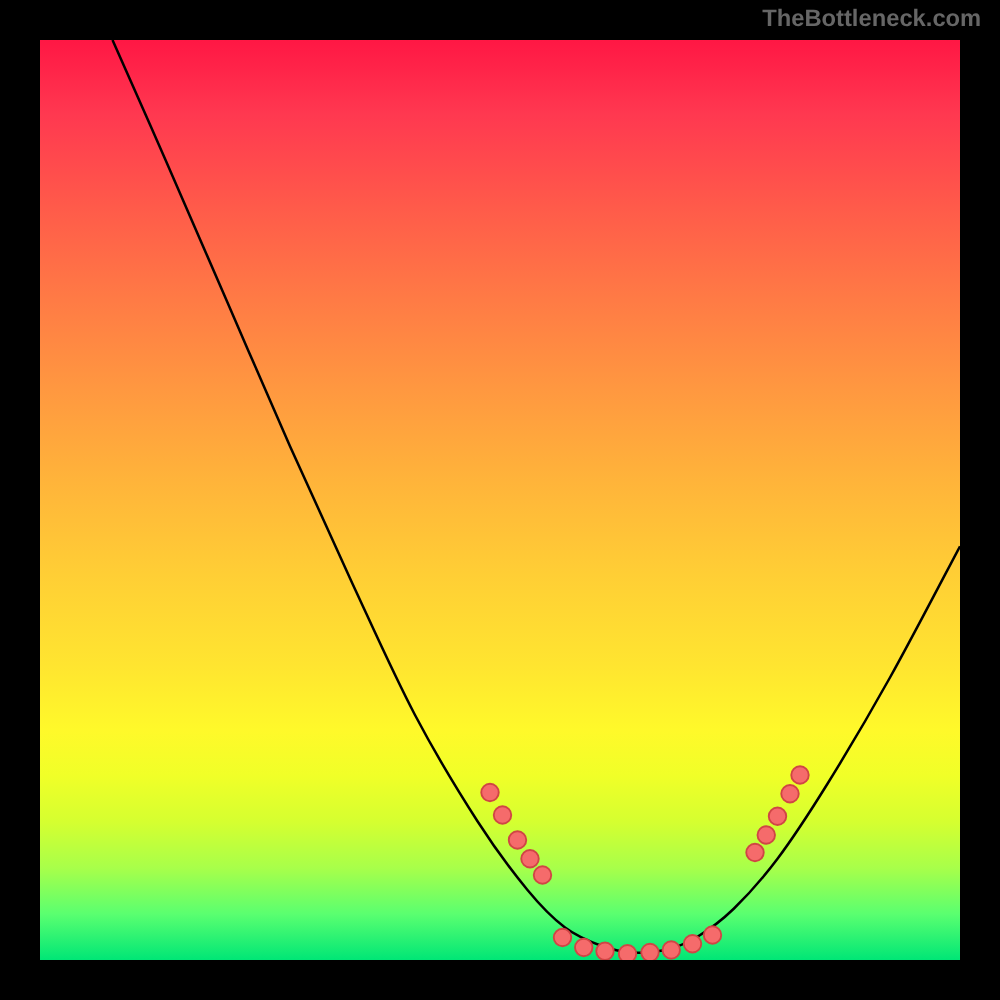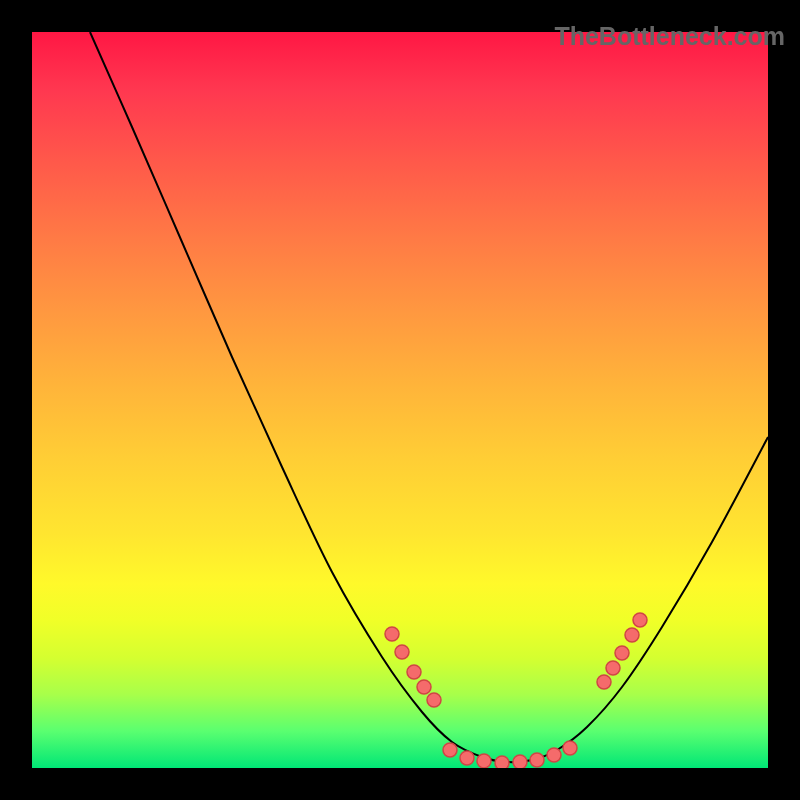--- a/index.html
+++ b/index.html
@@ -9,25 +9,25 @@
     }
     body {
       width: 800px;
       height: 800px;
       background: #000;
       position: relative;
       overflow: hidden;
     }
     .watermark {
       position: absolute;
-      top: 22px;
+      top: 5px;
       right: 15px;
       color: #666;
       font-family: Arial, sans-serif;
-      font-size: 25px;
+      font-size: 19px;
       font-weight: bold;
       z-index: 10;
     }
     .plot-area {
       position: absolute;
       top: 32px;
       left: 32px;
       width: 736px;
       height: 736px;
       background: linear-gradient(to bottom,

